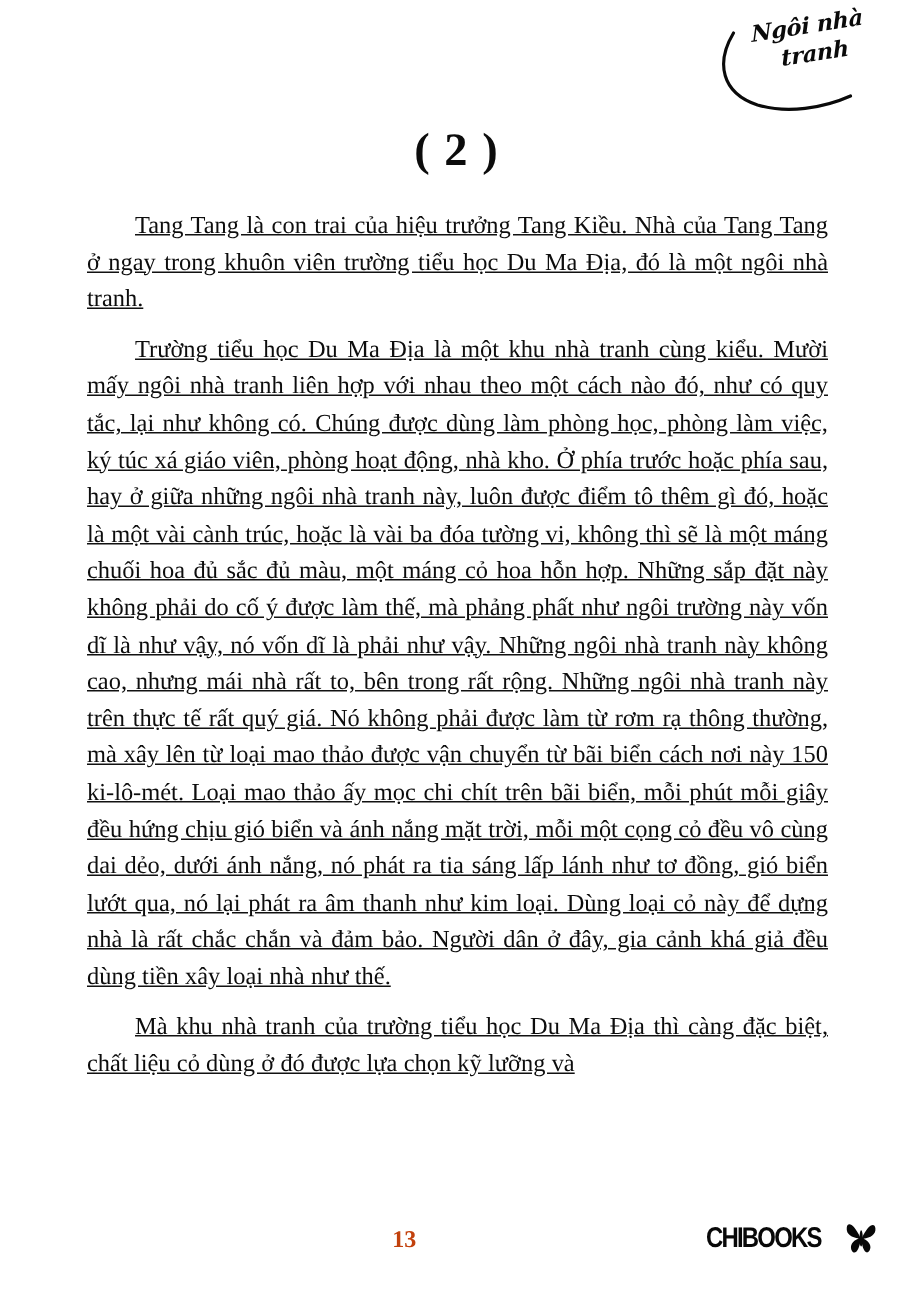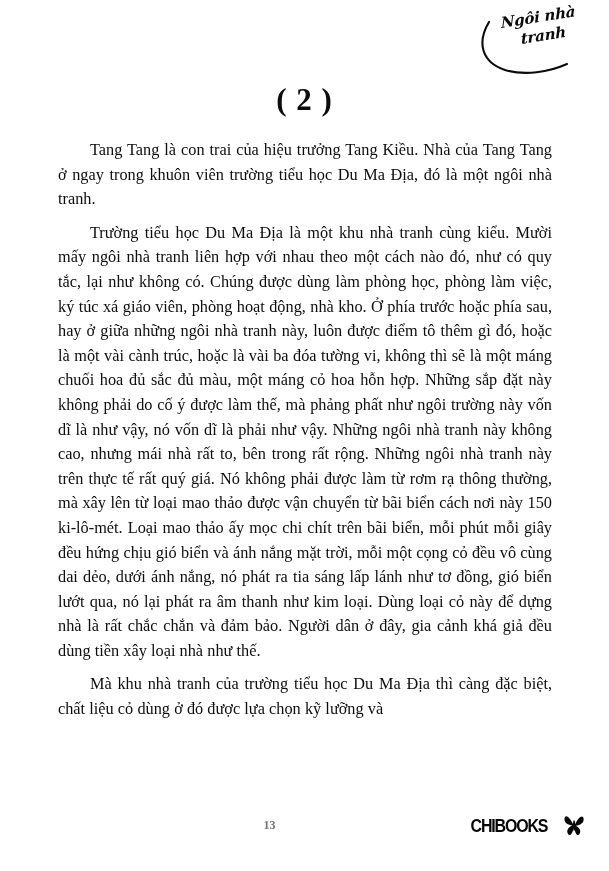--- a/index.html
+++ b/index.html
@@ -71,20 +71,21 @@
     letter-spacing: 1px;
     color: #0c0c0c;
   }
 
   
   .body-text {
     position: absolute;
     top: 138px;
     left: 58px;
     width: 494px;
+    text-decoration: underline;
   }
   .para {
     margin: 0;
     text-align: justify;
     text-justify: inter-word;
     text-indent: 32px;
     font-size: 16.3px;
     line-height: 24.6px;
     color: #0d0d0d;
     word-spacing: 0.1px;
@@ -94,23 +95,23 @@
   .para-last-partial { margin-top: 9px; }
 
   
   .page-number {
     position: absolute;
     left: 0;
     width: 539px;
     top: 818px;
     text-align: center;
     font-family: "Liberation Serif", "DejaVu Serif", serif;
-    font-size: 12px;
+    font-size: 16px;
     font-weight: bold;
-    color: #737373;
+    color: #c2410c;
   }
   .publisher-logo {
     position: absolute;
     right: 24px;
     top: 810px;
     height: 30px;
     display: flex;
     align-items: center;
     gap: 17px;
   }

